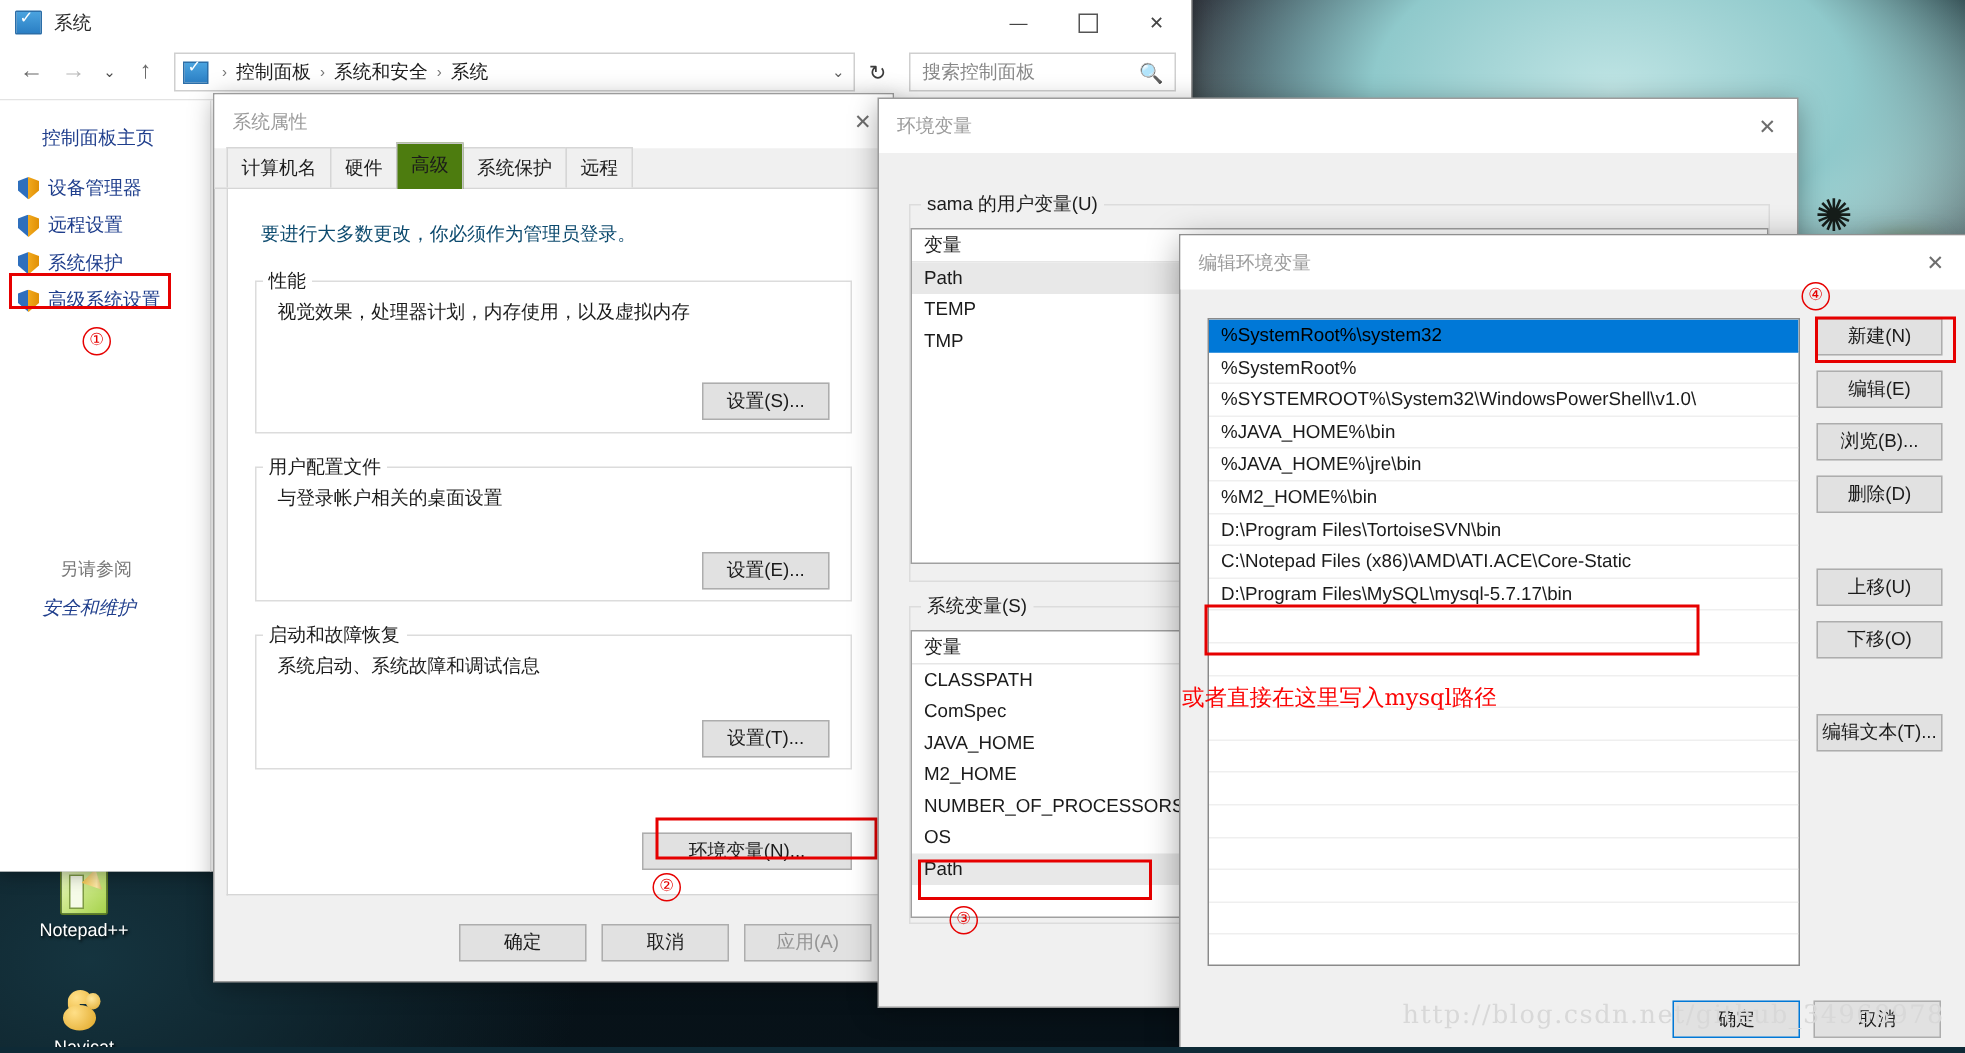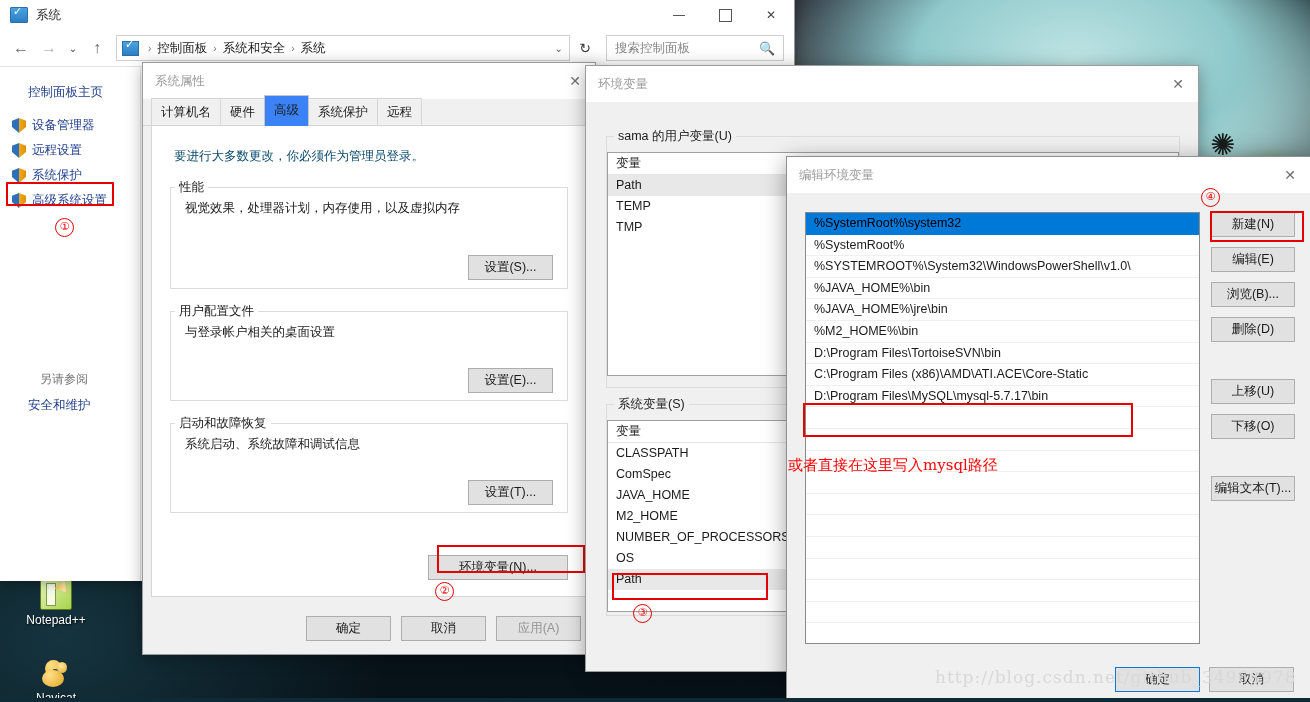--- a/index.html
+++ b/index.html
@@ -260,20 +260,21 @@
     margin-top: 158px;
     padding-left: 40px;
     color: #777;
     font-size: 12px;
   }
   .sb-see-item {
     padding-left: 28px;
     color: #1f3e8c;
     font-size: 12.5px;
     margin-top: 9px;
+    font-style: italic;
   }
   #cp-main { flex: 1; background: #fff; }
 
   
   .redbox {
     position: absolute;
     border: 2px solid #e60000;
     pointer-events: none;
     box-sizing: border-box;
   }
@@ -322,21 +323,21 @@
     font-size: 12.5px;
     color: #1b1b1b;
     border: 1px solid #d6d6d6;
     border-bottom: none;
     background: #f0f0f0;
     margin-right: -1px;
     height: 18px;
     line-height: 18px;
   }
   .tab.active {
-    background: #3b82f6;
+    background: #4d7c0f;
     border-color: #c6c6c6;
     height: 22px;
     line-height: 20px;
     position: relative;
     z-index: 2;
     margin-bottom: -1px;
   }
   .tabpane {
     background: #fff;
     margin: 0 8px;
@@ -720,21 +721,21 @@
     </div>
 
     <div id="ee-list">
       <div class="ee-row sel">%SystemRoot%\system32</div>
       <div class="ee-row">%SystemRoot%</div>
       <div class="ee-row">%SYSTEMROOT%\System32\WindowsPowerShell\v1.0\</div>
       <div class="ee-row">%JAVA_HOME%\bin</div>
       <div class="ee-row">%JAVA_HOME%\jre\bin</div>
       <div class="ee-row">%M2_HOME%\bin</div>
       <div class="ee-row">D:\Program Files\TortoiseSVN\bin</div>
-      <div class="ee-row">C:\Program Files (x86)\AMD\ATI.ACE\Core-Static</div>
+      <div class="ee-row">C:\Notepad Files (x86)\AMD\ATI.ACE\Core-Static</div>
       <div class="ee-row">D:\Program Files\MySQL\mysql-5.7.17\bin</div>
       <div class="ee-row"></div>
       <div class="ee-row"></div>
       <div class="ee-row"></div>
       <div class="ee-row"></div>
       <div class="ee-row"></div>
       <div class="ee-row"></div>
       <div class="ee-row"></div>
       <div class="ee-row"></div>
       <div class="ee-row"></div>

